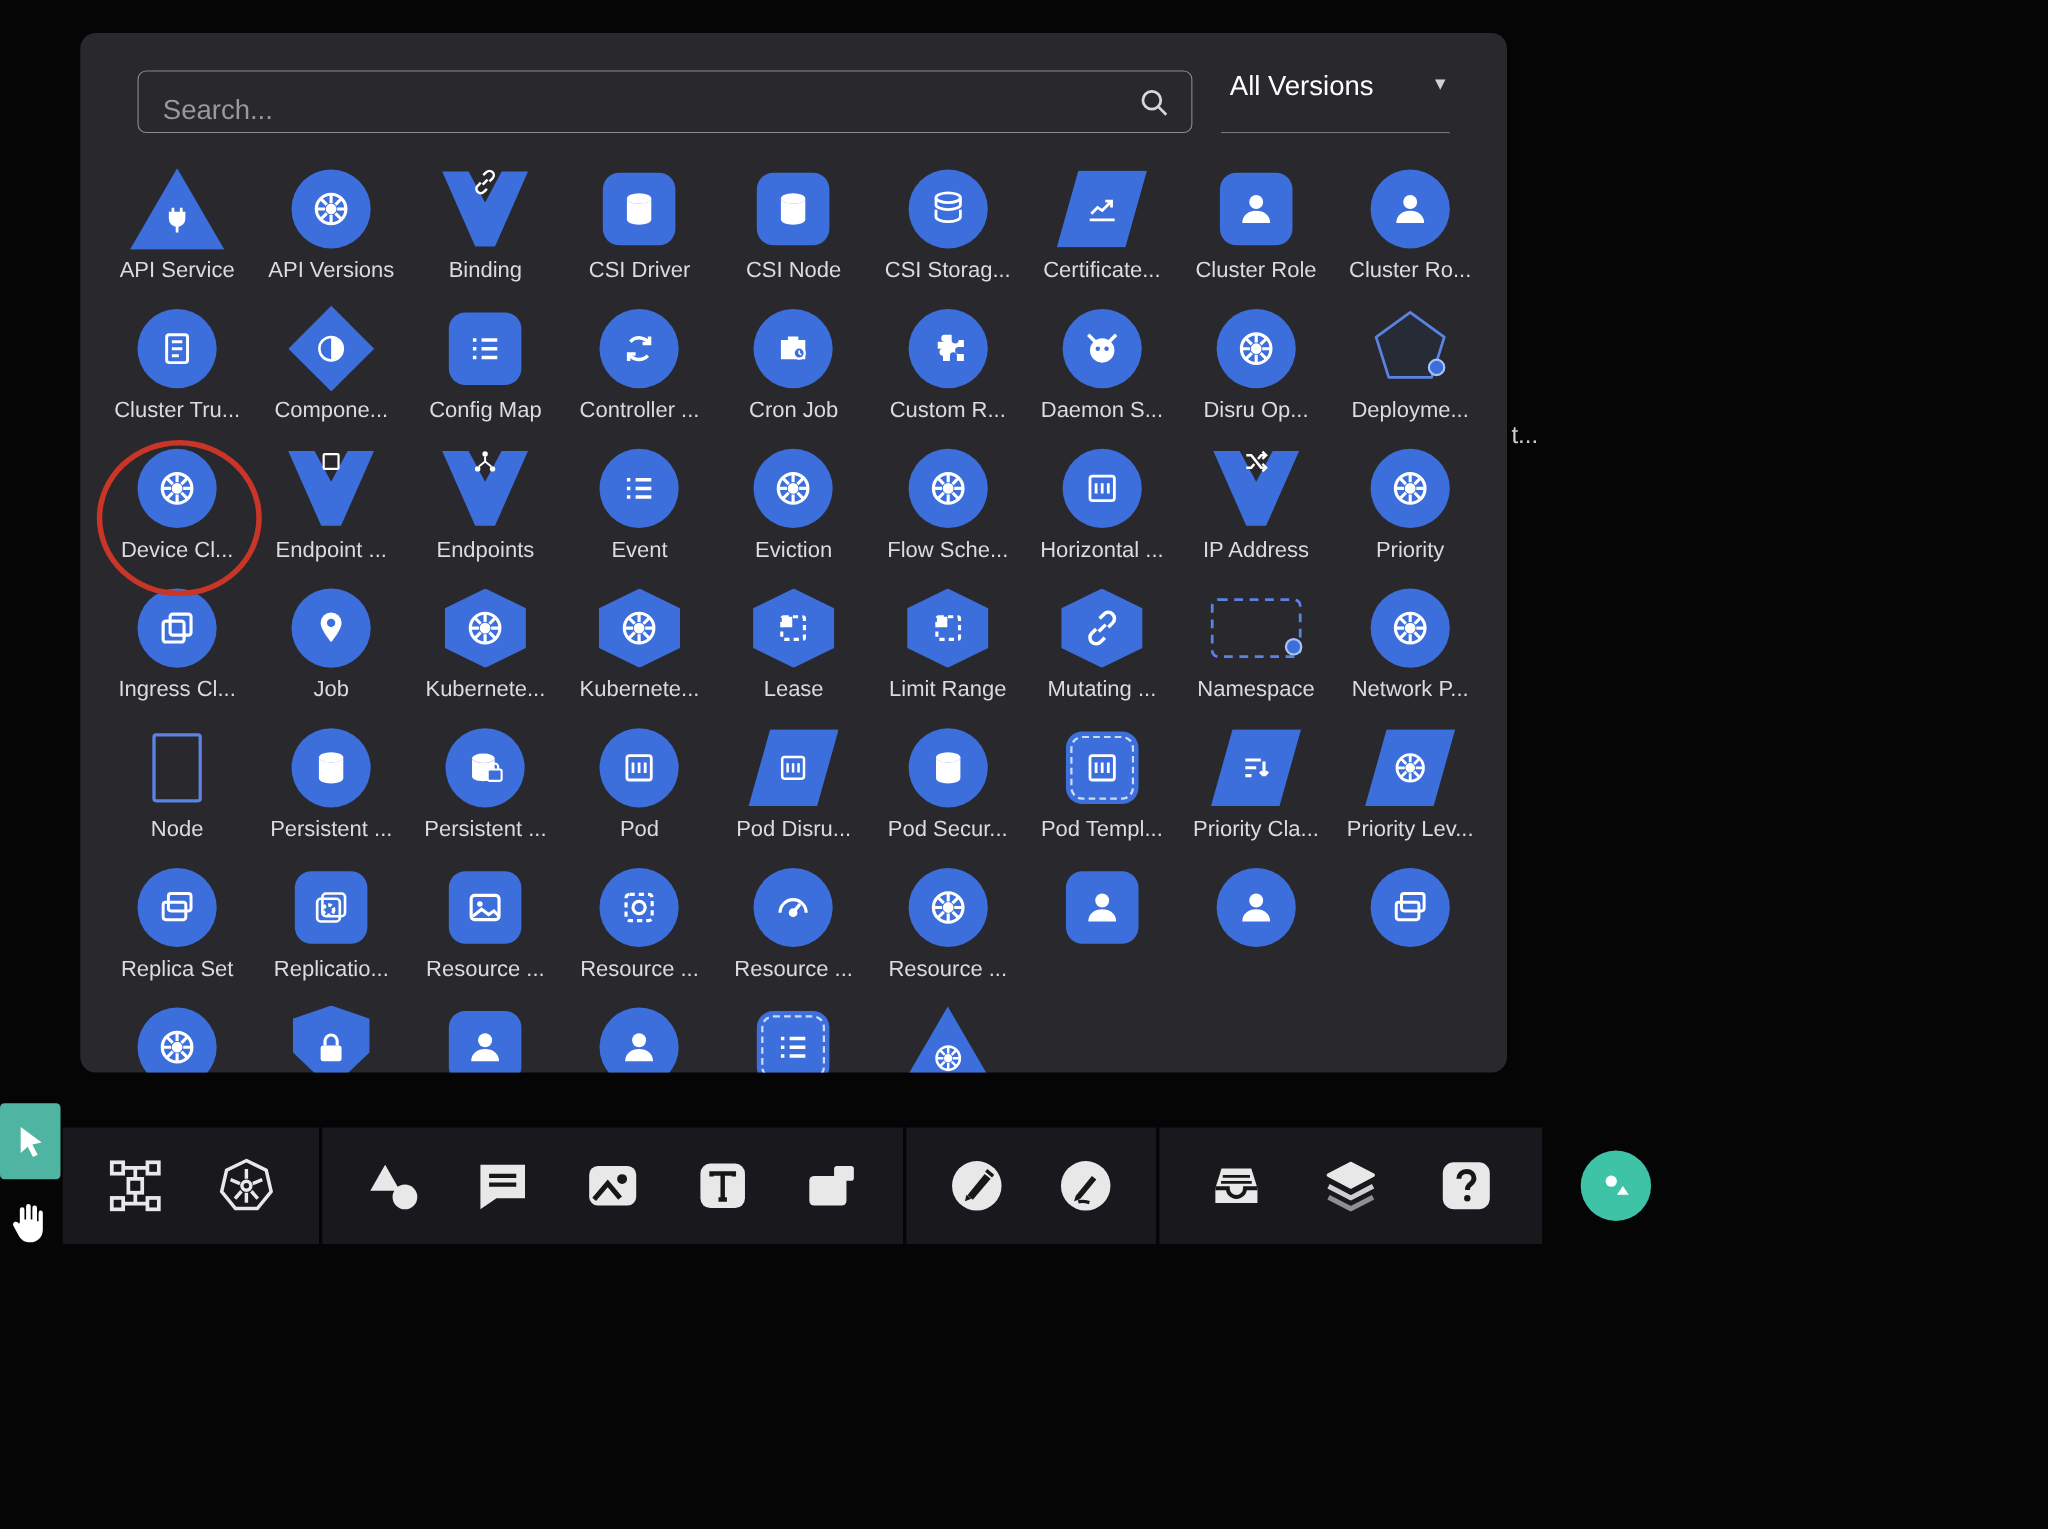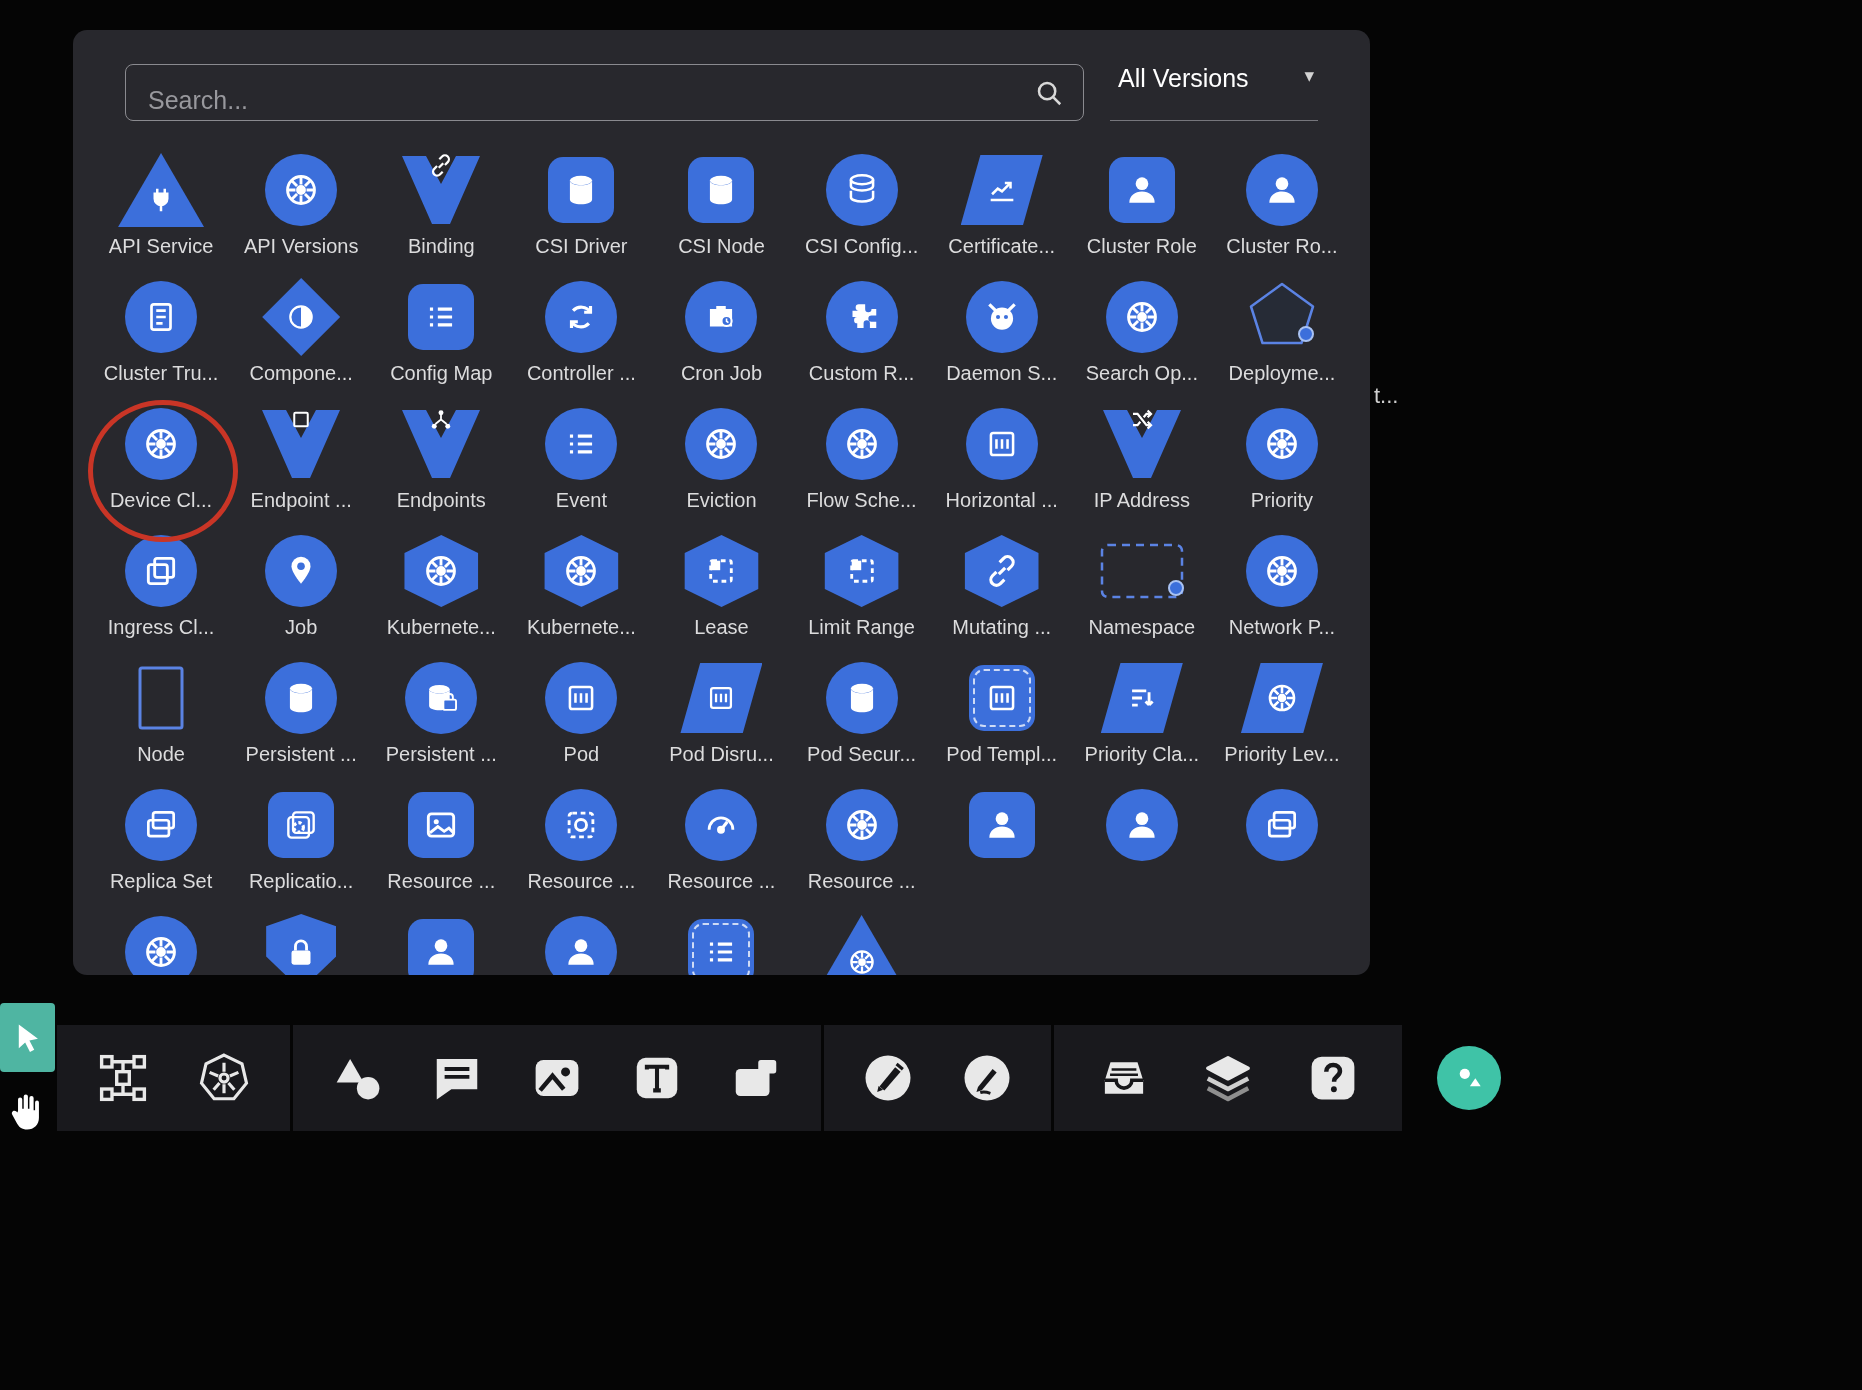--- a/index.html
+++ b/index.html
@@ -176,21 +176,21 @@
           <div class="shape s-circle">
             <span class="g">
               <svg viewBox="0 0 24 24" fill="none" stroke="#fff" stroke-width="1.6">
                 <ellipse cx="12" cy="5.5" rx="7" ry="2.8"></ellipse>
                 <path d="M5 5.5v4c0 1.5 3.1 2.8 7 2.8s7-1.3 7-2.8v-4"></path>
                 <path d="M5 12.5v4c0 1.5 3.1 2.8 7 2.8s7-1.3 7-2.8v-4"></path>
               </svg>
             </span>
           </div>
         </div>
-        <div class="lbl">CSI Config...</div>
+        <div class="lbl">CSI Storag...</div>
       </div>
       <div class="cell">
         <div class="icnbox">
           <div class="shape s-para">
             <span class="g">
               <svg viewBox="0 0 24 24" fill="none" stroke="#fff" stroke-width="1.8">
                 <path d="M4 19h16"></path>
                 <path d="M5 15l4-4 3 2 6-6"></path>
                 <path d="M14 7h4v4"></path>
               </svg>
@@ -326,21 +326,21 @@
               <svg viewBox="0 0 24 24">
                 <g stroke="#fff" stroke-width="1.8" fill="none">
                   <circle cx="12" cy="12" r="8.5"></circle>
                   <circle cx="12" cy="12" r="2.2" fill="#fff"></circle>
                   <path d="M12 3.5v5M12 15.5v5M3.5 12h5M15.5 12h5M6 6l3.5 3.5M18 18l-3.5-3.5M18 6l-3.5 3.5M6 18l3.5-3.5"></path>
                 </g>
               </svg>
             </span>
           </div>
         </div>
-        <div class="lbl">Search Op...</div>
+        <div class="lbl">Disru Op...</div>
       </div>
       <div class="cell">
         <div class="icnbox">
           <div class="shape s-pent">
             <svg viewBox="0 0 84 84" style="width:84px;height:84px">
               <path d="M42 9 L73 31.5 L61.5 68 L22.5 68 L11 31.5 Z" fill="#262b36" stroke="#5b83e4" stroke-width="2.5" stroke-linejoin="round"></path>
               <circle cx="66" cy="59" r="7" fill="#3c6fdb" stroke="#a9c2f2" stroke-width="2"></circle>
             </svg>
           </div>
         </div>

